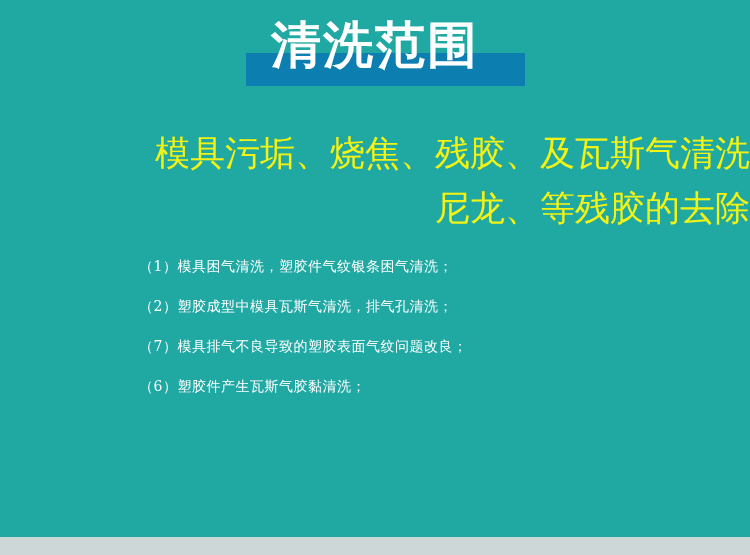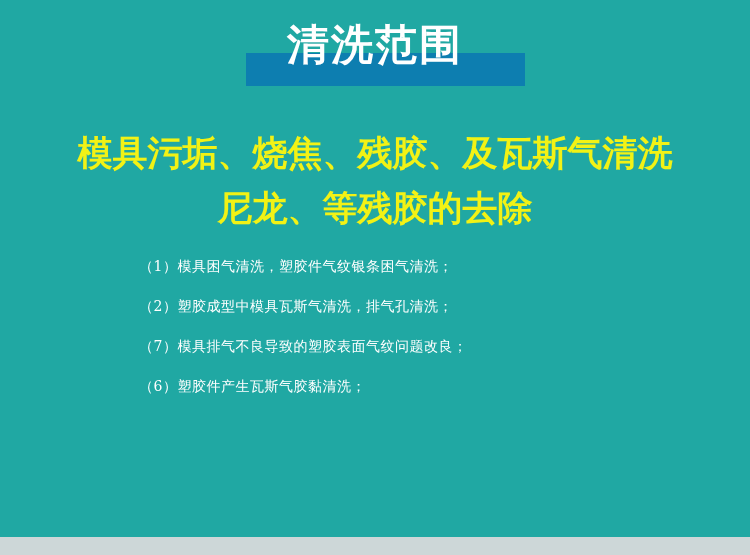--- a/index.html
+++ b/index.html
@@ -39,39 +39,39 @@
     height: 33px;
     background: #0d7eb0;
   }
   .title-text {
     position: absolute;
     left: 0;
     top: 21px;
     width: 750px;
     text-align: center;
     font-family: "DejaVu Sans", "Liberation Sans", sans-serif;
-    font-size: 42px;
+    font-size: 50px;
     line-height: 48px;
     font-weight: 700;
     color: #ffffff;
     letter-spacing: 2px;
     white-space: nowrap;
   }
 
   
   .headline {
     position: absolute;
     left: 0;
     top: 126px;
     width: 750px;
-    text-align: center;
+    text-align: right;
     color: #f2f215;
     font-family: "DejaVu Sans", "Liberation Sans", sans-serif;
     font-size: 35px;
-    font-weight: 700;
+    font-weight: 400;
     line-height: 55px;
     letter-spacing: 0px;
   }
   .headline-line {
     display: block;
     white-space: nowrap;
   }
 
   
   .list-block {

